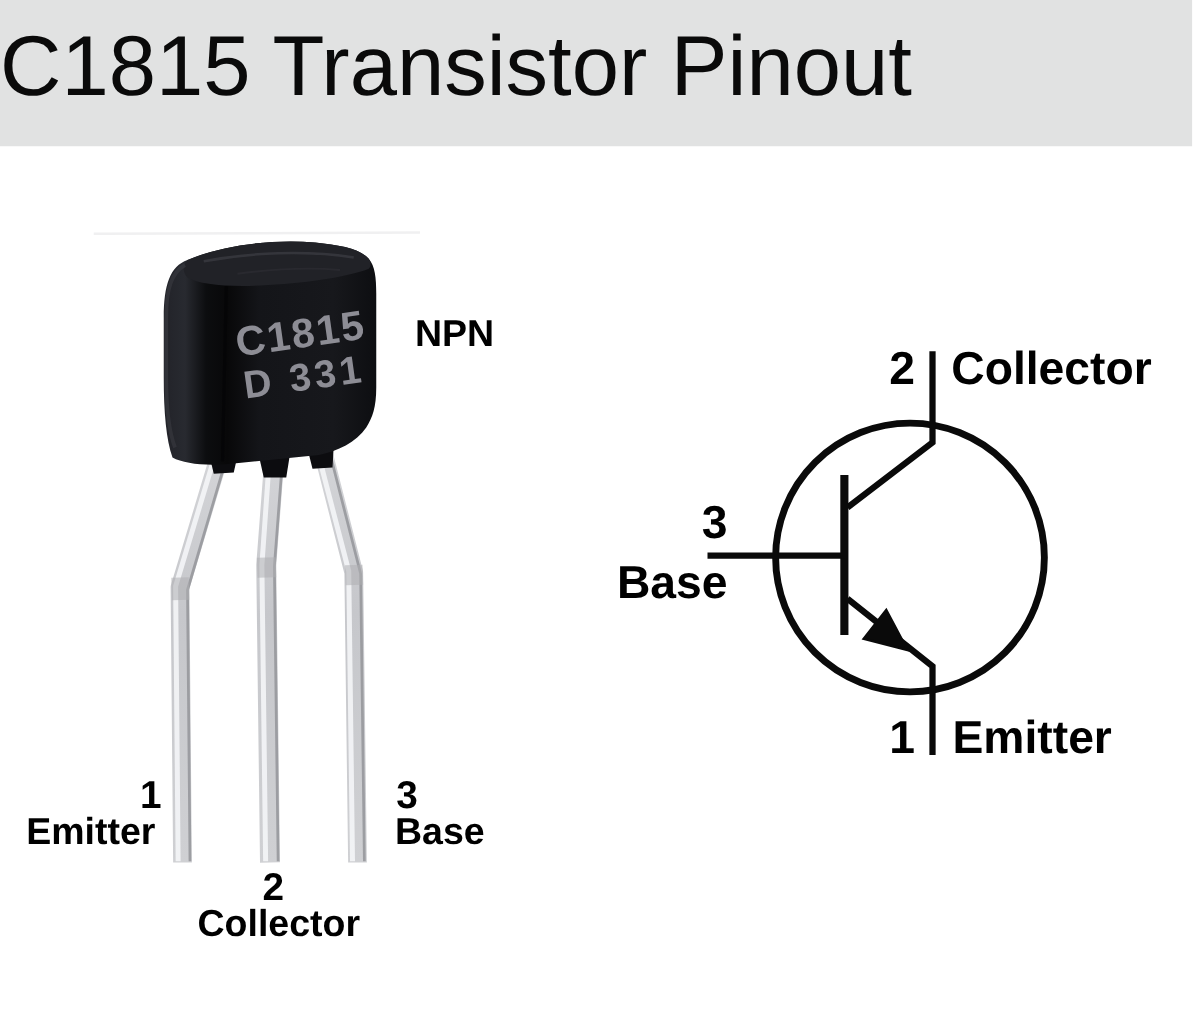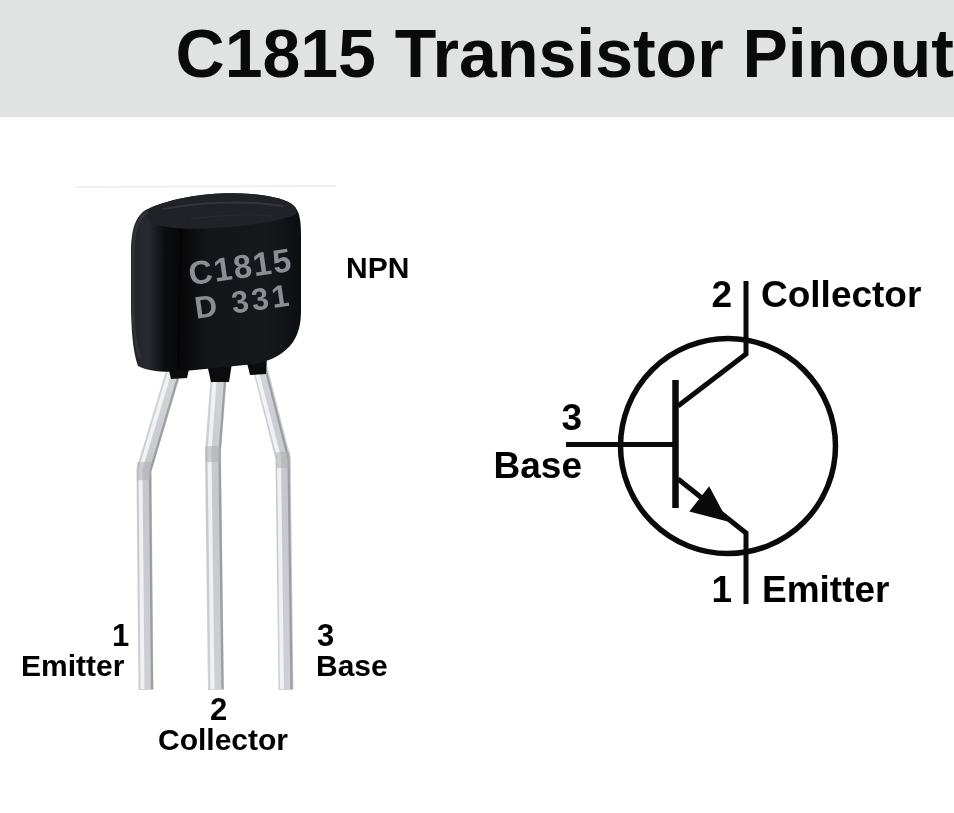--- a/index.html
+++ b/index.html
@@ -14,23 +14,23 @@
   .header-band {
     position: absolute;
     left: 0; top: 0;
     width: 954px; height: 117px;
     background: #e1e2e2;
   }
   .page-title {
     position: absolute;
     left: 0; top: 19px;
     width: 954px;
-    text-align: right;
+    text-align: left;
     font-size: 68px;
-    font-weight: 700;
+    font-weight: 400;
     color: #0a0a0a;
     letter-spacing: 0px;
     line-height: 1;
     white-space: nowrap;
   }
   .gfx {
     position: absolute;
     left: 0; top: 0;
     width: 954px; height: 813px;
   }
@@ -149,21 +149,21 @@
       <line x1="566" y1="444.5" x2="676" y2="444.5" stroke-width="5"></line>
 
       <path d="M 678 406 L 746 354 L 746 281" stroke-width="5"></path>
 
       <path d="M 678 479 L 746 533 L 746 604" stroke-width="5"></path>
 
       <path d="M 726 520 L 691 511 L 709 488 Z" fill="#0a0a0a" stroke="#0a0a0a" stroke-width="2"></path>
     </g>
   </svg>
 
-  <div class="label lab30" style="left:346px; top:253px;">NPN</div>
+  <div class="label lab30" style="left:332px; top:253px;">NPN</div>
 
   <div class="label lab31" style="left:112px; top:620px;">1</div>
   <div class="label lab30" style="left:21px; top:651px;">Emitter</div>
 
   <div class="label lab31" style="left:317px; top:620px;">3</div>
   <div class="label lab30" style="left:316px; top:651px;">Base</div>
 
   <div class="label lab31" style="left:210px; top:694px;">2</div>
   <div class="label lab30" style="left:158px; top:725px;">Collector</div>
 

